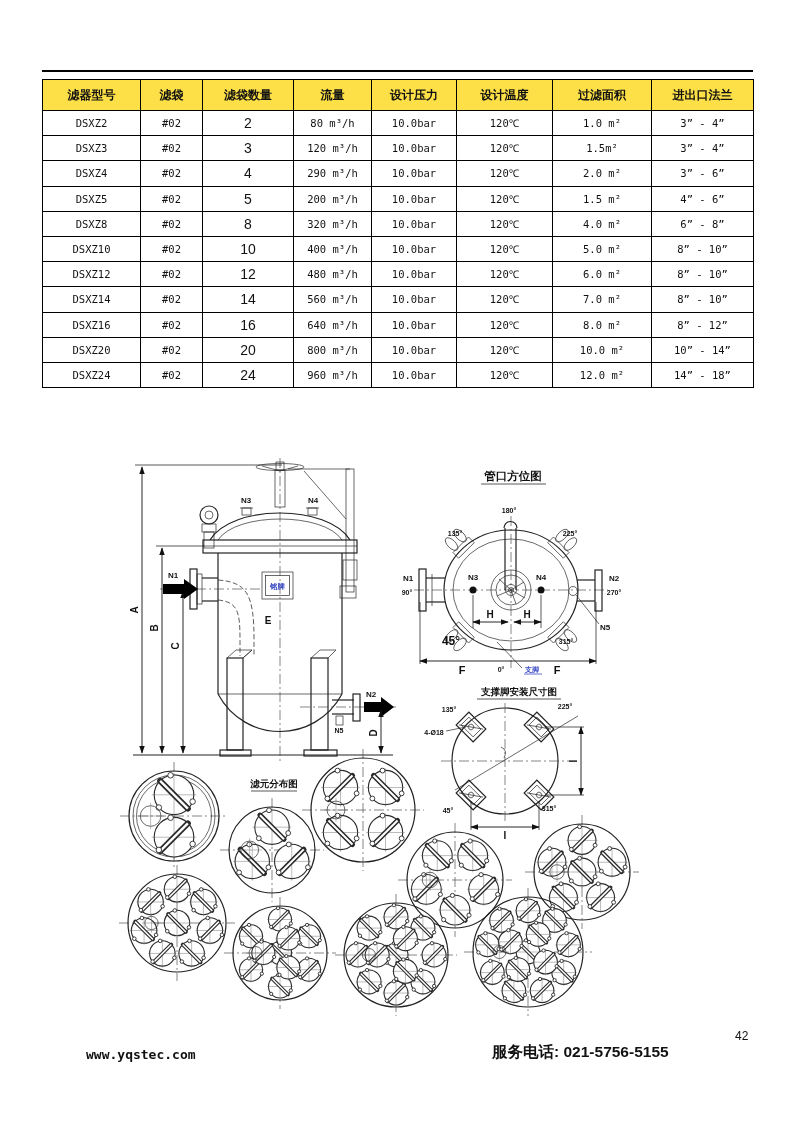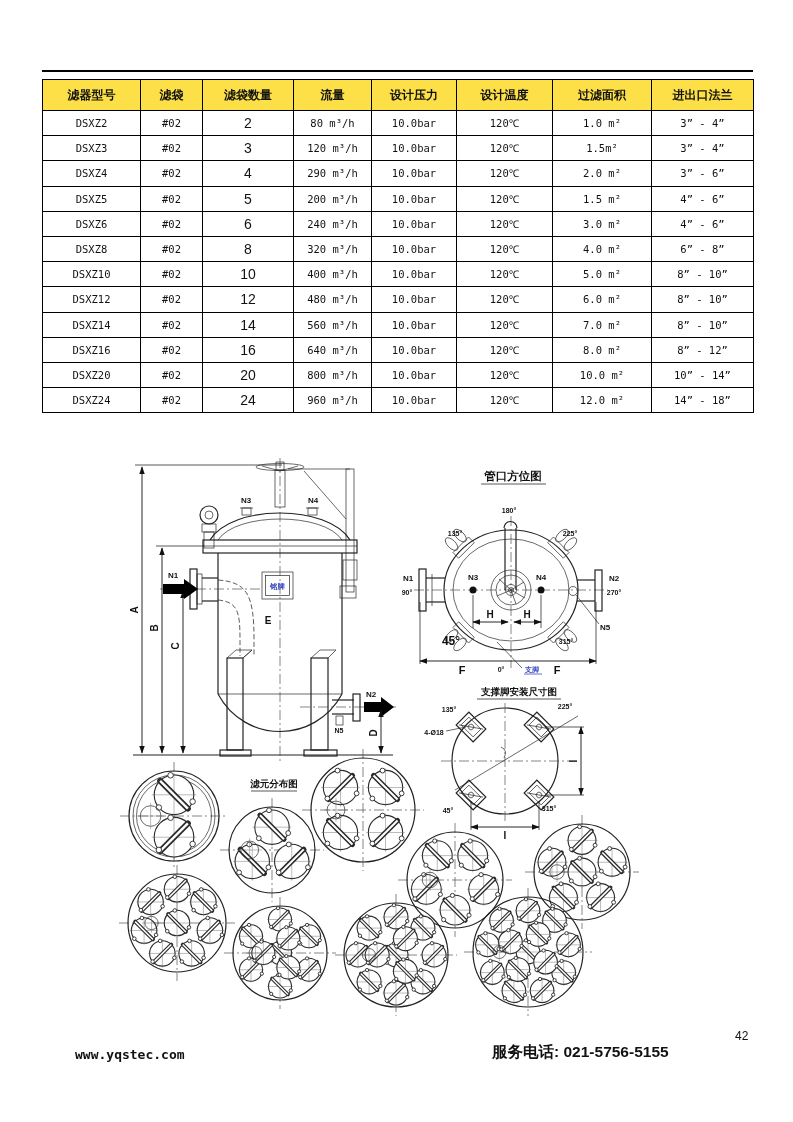--- a/index.html
+++ b/index.html
@@ -6,21 +6,21 @@
   .page{position:relative;width:793px;height:1122px;background:#fff;overflow:hidden;
         font-family:"Liberation Sans",sans-serif;color:#111;}
   .top-rule{position:absolute;left:42px;top:70px;width:711px;height:2px;background:#000;}
   table.spec{position:absolute;left:42px;top:79px;width:711px;border-collapse:collapse;
              table-layout:fixed;border:1.5px solid #000;}
   table.spec th{background:#fde047;border:1px solid #000;height:30px;
                 font-size:12px;font-weight:bold;text-align:center;padding:0;}
   table.spec td{border:1px solid #000;height:24.2px;text-align:center;padding:0;
                 font-family:"DejaVu Sans Mono",monospace;font-size:10.5px;white-space:nowrap;}
   table.spec td.c2{font-family:"Liberation Sans",sans-serif;font-size:14px;}
-  .footer-web{position:absolute;left:75px;top:1047px;font-size:13px;font-weight:bold;
+  .footer-web{position:absolute;left:86px;top:1047px;font-size:13px;font-weight:bold;
               font-family:"DejaVu Sans Mono",monospace;}
   .footer-phone{position:absolute;left:492px;top:1042px;font-size:15.5px;font-weight:bold;text-align:center;}
   .page-num{position:absolute;left:735px;top:1029px;font-size:12px;}
   svg.draw{position:absolute;left:0;top:0;}
   .ol{fill:none;stroke:#222;stroke-width:1.2;}
   .th{fill:none;stroke:#2a2a2a;stroke-width:0.7;}
   .cl{fill:none;stroke:#444;stroke-width:0.65;stroke-dasharray:10 3 2 3;}
   .clthin{fill:none;stroke:#666;stroke-width:0.45;}
   .dsh{fill:none;stroke:#333;stroke-width:0.8;stroke-dasharray:5 2.5;}
   .ext{stroke:#111;stroke-width:0.7;}
@@ -89,30 +89,20 @@
           <td class="c7">3” - 6”</td>
         </tr>
         <tr>
           <td class="c0">DSXZ5</td>
           <td class="c1">#02</td>
           <td class="c2">5</td>
           <td class="c3">200 m³/h</td>
           <td class="c4">10.0bar</td>
           <td class="c5">120℃</td>
           <td class="c6">1.5 m²</td>
-          <td class="c7">4” - 6”</td>
-        </tr>
-        <tr>
-          <td class="c0">DSXZ6</td>
-          <td class="c1">#02</td>
-          <td class="c2">6</td>
-          <td class="c3">240 m³/h</td>
-          <td class="c4">10.0bar</td>
-          <td class="c5">120℃</td>
-          <td class="c6">3.0 m²</td>
           <td class="c7">4” - 6”</td>
         </tr>
         <tr>
           <td class="c0">DSXZ8</td>
           <td class="c1">#02</td>
           <td class="c2">8</td>
           <td class="c3">320 m³/h</td>
           <td class="c4">10.0bar</td>
           <td class="c5">120℃</td>
           <td class="c6">4.0 m²</td>

